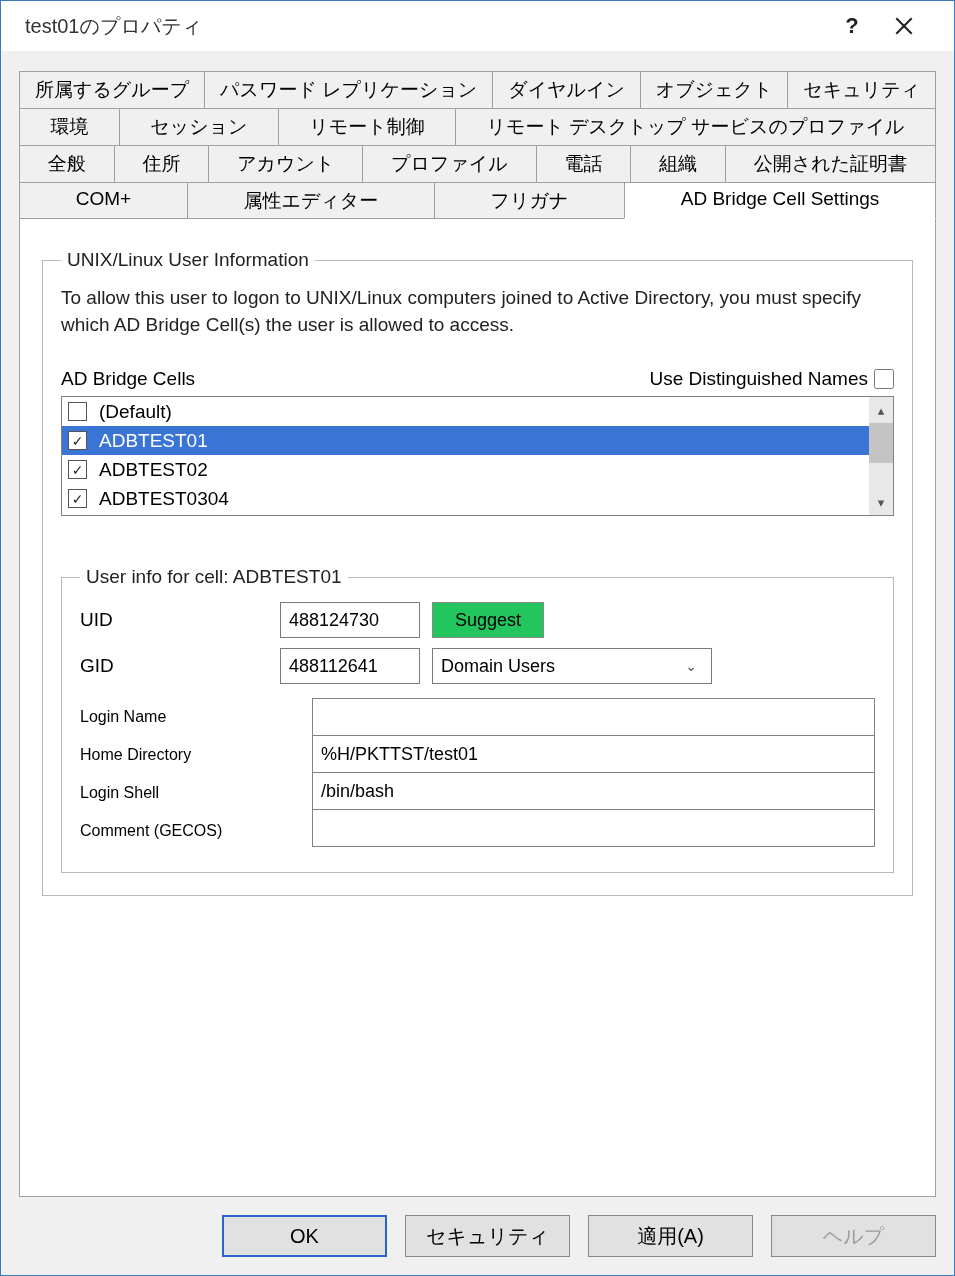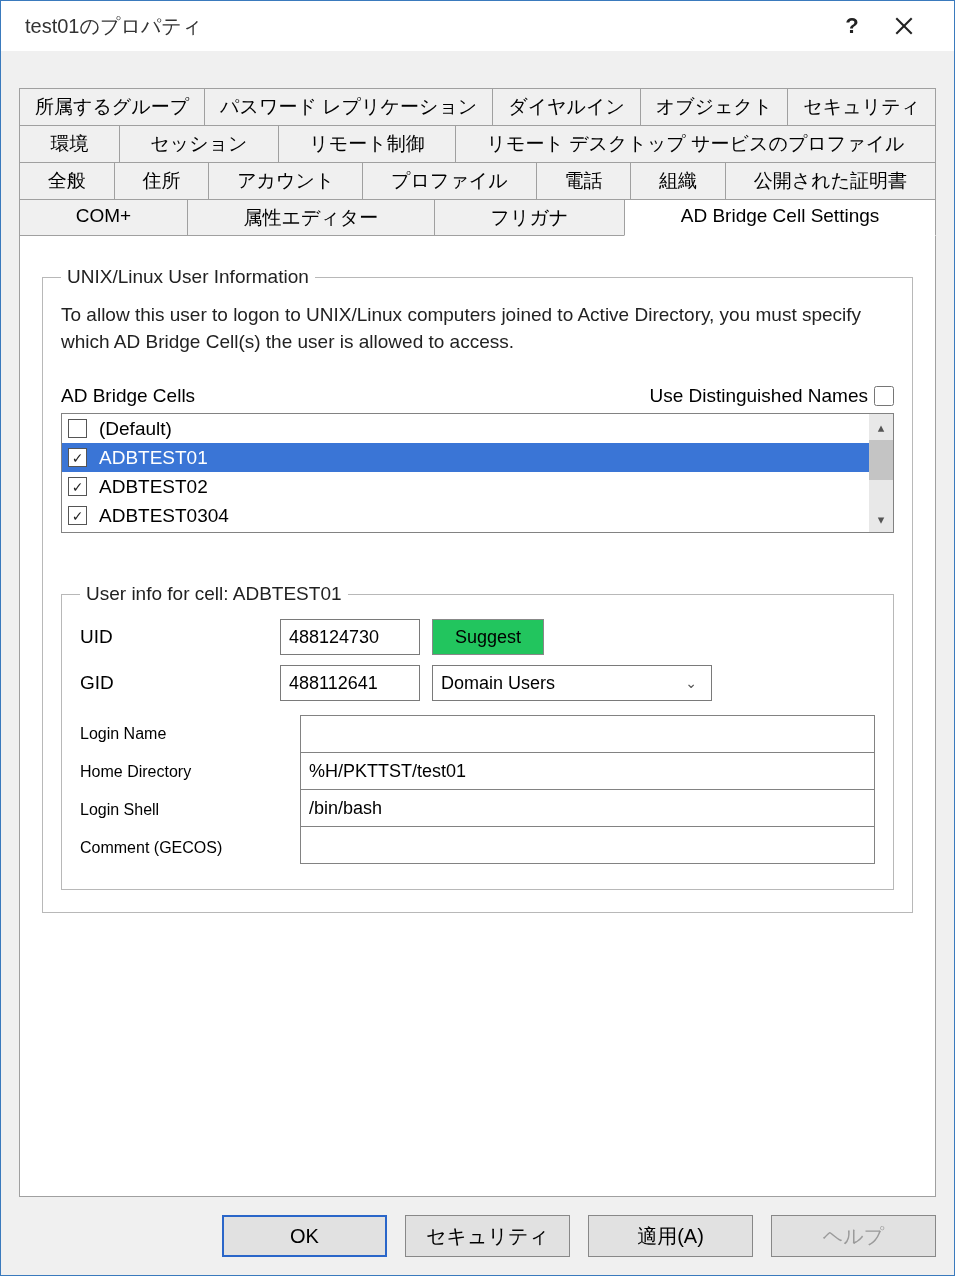--- a/index.html
+++ b/index.html
@@ -37,21 +37,21 @@
   justify-content: center;
   font-size: 22px;
   color: #222;
   cursor: pointer;
 }
 .titlebar-btn.help { font-weight: bold; }
 .titlebar-btn.close svg { width: 18px; height: 18px; }
 
 .content {
   flex: 1;
-  padding: 37px 18px 0 18px;
+  padding: 20px 18px 0 18px;
   background: #f0f0f0;
   display: flex;
   flex-direction: column;
   border-radius: 31px;
 }
 
 .tabs-wrap { position: relative; }
 .tabs-row {
   display: flex;
   width: 100%;
@@ -217,20 +217,21 @@
 .form-stack .labels div {
   height: 38px;
   display: flex;
   align-items: center;
   font-size: 16px;
 }
 .form-stack .fields {
   flex: 1;
   display: flex;
   flex-direction: column;
+  margin-left: 12px;
 }
 .form-stack .fields input {
   height: 38px;
   border: 1px solid #828282;
   margin-top: -1px;
   padding: 2px 8px;
   font-size: 18px;
   background: #fff;
 }
 .form-stack .fields input:first-child { margin-top: 0; }

